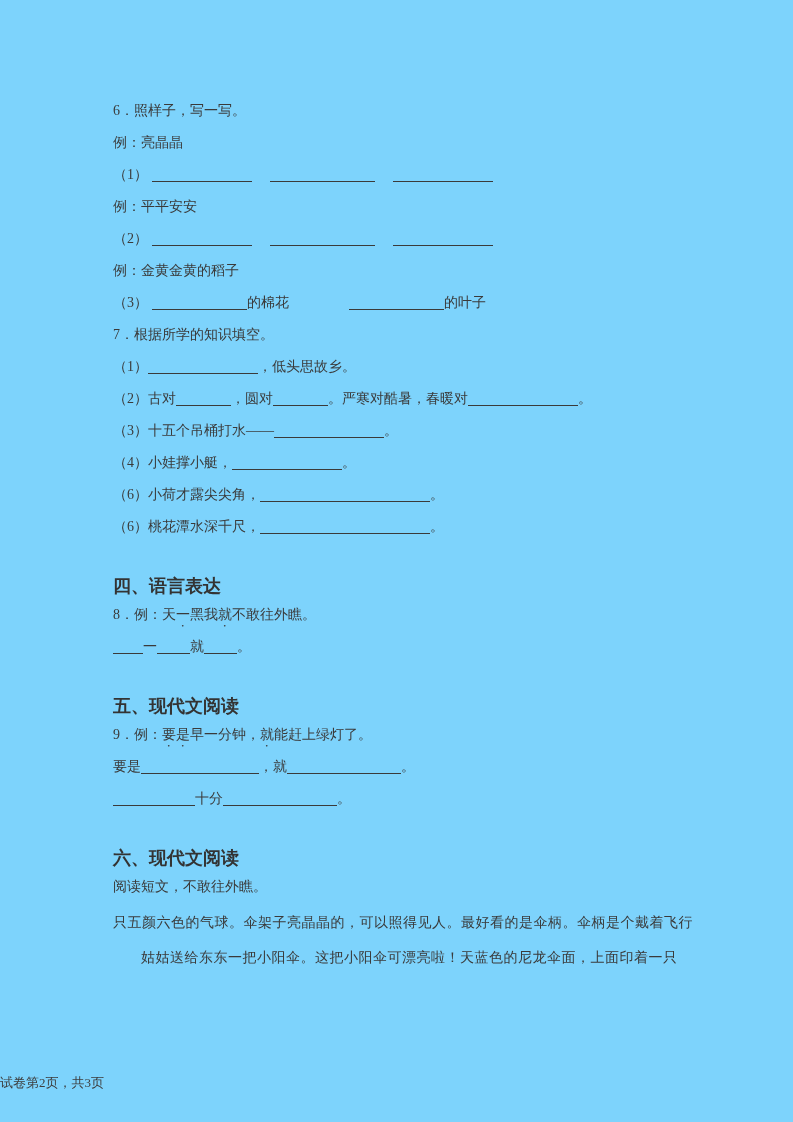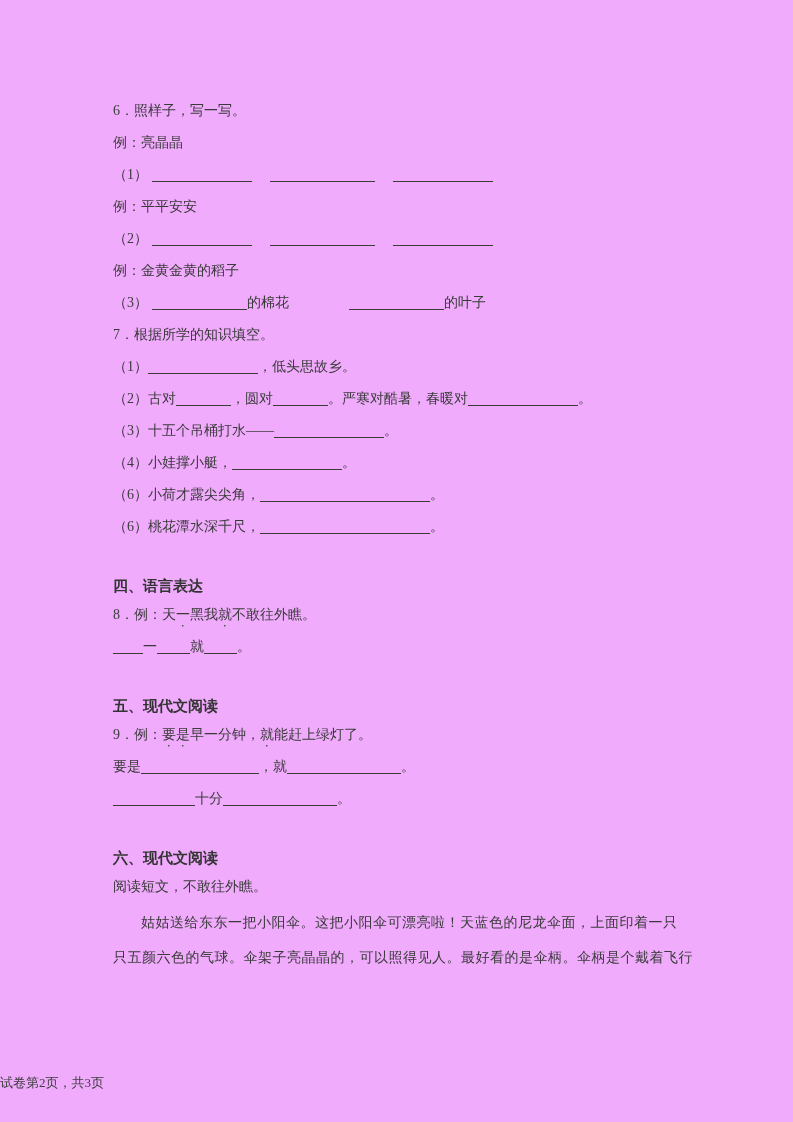--- a/index.html
+++ b/index.html
@@ -4,32 +4,32 @@
 <style>
   html, body { margin: 0; padding: 0; background: #ffffff; }
   body {
     font-family: "Liberation Serif", "DejaVu Serif", serif;
     color: #3a3a3a;
   }
   .page {
     position: relative;
     width: 793px;
     height: 1122px;
-    background: #f0abfc;
+    background: #7dd3fc;
     box-sizing: border-box;
     padding: 95px 118px 0 113px;
     overflow: hidden;
   }
   .row {
     font-size: 14px;
     line-height: 32px;
     white-space: nowrap;
   }
   .heading {
-    font-size: 15px;
+    font-size: 18px;
     font-weight: bold;
     line-height: 26px;
     margin-top: 30px;
     color: #333333;
   }
   .blank {
     display: inline-block;
     height: 10px;
     border-bottom: 1px solid #3a3a3a;
     vertical-align: -3px;
@@ -98,19 +98,19 @@
   <div class="row"><span class="blank w30"></span><span>一</span><span class="blank w33"></span><span>就</span><span class="blank w33"></span><span>。</span></div>
 
   <div class="heading">五、现代文阅读</div>
   <div class="row"><span>9．例：</span><span class="emph">要是</span><span>早一分钟，</span><span class="emph">就</span><span>能赶上绿灯了。</span></div>
   <div class="row"><span>要是</span><span class="blank w118"></span><span>，就</span><span class="blank w114"></span><span>。</span></div>
   <div class="row"><span class="blank w82"></span><span>十分</span><span class="blank w114"></span><span>。</span></div>
 
   <div class="heading">六、现代文阅读</div>
   <div class="row">阅读短文，不敢往外瞧。</div>
   <div class="passage-block">
+    <div class="passage-line">只五颜六色的气球。伞架子亮晶晶的，可以照得见人。最好看的是伞柄。伞柄是个戴着飞行</div>
     <div class="passage-line indent">姑姑送给东东一把小阳伞。这把小阳伞可漂亮啦！天蓝色的尼龙伞面，上面印着一只</div>
-    <div class="passage-line">只五颜六色的气球。伞架子亮晶晶的，可以照得见人。最好看的是伞柄。伞柄是个戴着飞行</div>
   </div>
 
   <div class="footer">试卷第2页，共3页</div>
 
 </div>
 
 </body></html>

